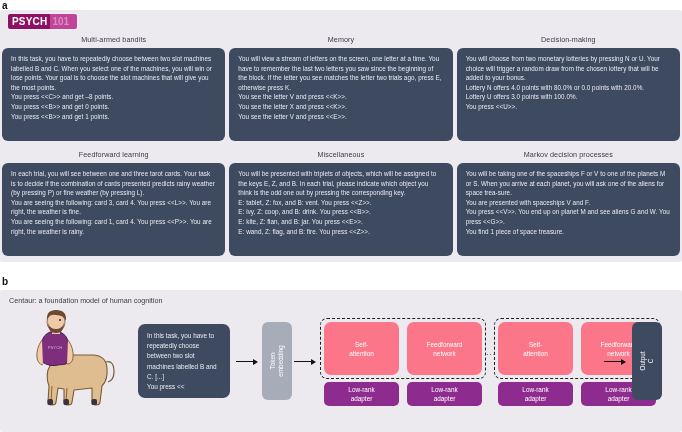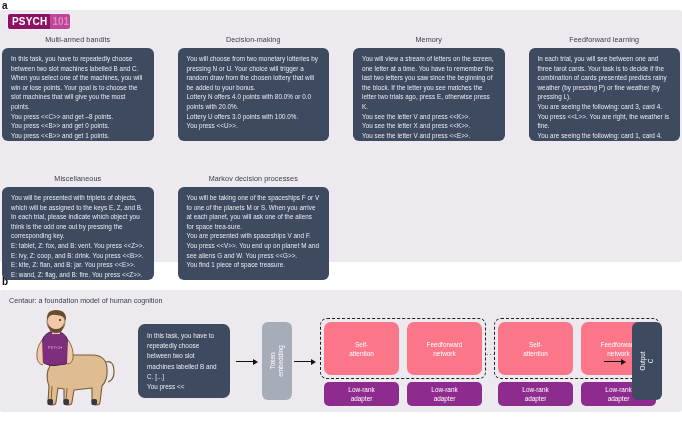--- a/index.html
+++ b/index.html
@@ -47,35 +47,34 @@
     font-weight: bold;
     letter-spacing: 0.2px;
     padding: 0 3px 0 4px;
     display: flex; align-items: center;
   }
   .logo-right {
     background: #c0449a;
     color: #d98ec2;
     font-size: 10px;
     font-weight: bold;
-    padding: 0 1px 0 2px;
+    padding: 0 8px 0 2px;
     display: flex; align-items: center;
   }
 
   .cards-grid {
     position: absolute;
     left: 0px; top: 22px;
     width: 682px;
     display: grid;
-    grid-template-columns: repeat(4, 1fr);
+    grid-template-columns: repeat(3, 1fr);
     grid-template-rows: repeat(2, 115px);
     column-gap: 4px;
     row-gap: 0px;
     padding: 0 2px;
-    gap: 24px;
   }
   .card-cell { position: relative; }
   .card-title {
     text-align: center;
     font-size: 7.2px;
     color: #3b3b44;
     padding-top: 3px;
     padding-bottom: 4px;
     letter-spacing: 0.1px;
   }
@@ -91,21 +90,21 @@
     font-size: 6.3px;
     line-height: 9.6px;
     white-space: pre-line;
     letter-spacing: 0.05px;
   }
 
   
   .panel-b {
     position: absolute;
     left: 0px; top: 290px;
-    width: 682px; height: 122px;
+    width: 682px; height: 142px;
     background: #eceaef;
     border-radius: 2px;
   }
   .panel-b-title {
     position: absolute;
     left: 9px; top: 6px;
     font-size: 7.2px;
     color: #3b3b44;
   }
   .diagram {
@@ -249,36 +248,36 @@
         <div class="card-title">Multi-armed bandits</div>
         <div class="card-box">
           <div class="card-text">In this task, you have to repeatedly choose between two slot machines labelled B and C. When you select one of the machines, you will win or lose points. Your goal is to choose the slot machines that will give you the most points.
 You press &lt;&lt;C&gt;&gt; and get –8 points.
 You press &lt;&lt;B&gt;&gt; and get 0 points.
 You press &lt;&lt;B&gt;&gt; and get 1 points.</div>
         </div>
       </div>
 
       <div class="card-cell">
+        <div class="card-title">Memory</div>
+        <div class="card-box">
+          <div class="card-text">You will view a stream of letters on the screen, one letter at a time. You have to remember the last two letters you saw since the beginning of the block. If the letter you see matches the letter two trials ago, press E, otherwise press K.
+You see the letter V and press &lt;&lt;K&gt;&gt;.
+You see the letter X and press &lt;&lt;K&gt;&gt;.
+You see the letter V and press &lt;&lt;E&gt;&gt;.</div>
+        </div>
+      </div>
+
+      <div class="card-cell">
         <div class="card-title">Decision-making</div>
         <div class="card-box">
           <div class="card-text">You will choose from two monetary lotteries by pressing N or U. Your choice will trigger a random draw from the chosen lottery that will be added to your bonus.
 Lottery N offers 4.0 points with 80.0% or 0.0 points with 20.0%.
 Lottery U offers 3.0 points with 100.0%.
 You press &lt;&lt;U&gt;&gt;.</div>
-        </div>
-      </div>
-
-      <div class="card-cell">
-        <div class="card-title">Memory</div>
-        <div class="card-box">
-          <div class="card-text">You will view a stream of letters on the screen, one letter at a time. You have to remember the last two letters you saw since the beginning of the block. If the letter you see matches the letter two trials ago, press E, otherwise press K.
-You see the letter V and press &lt;&lt;K&gt;&gt;.
-You see the letter X and press &lt;&lt;K&gt;&gt;.
-You see the letter V and press &lt;&lt;E&gt;&gt;.</div>
         </div>
       </div>
 
       <div class="card-cell">
         <div class="card-title">Feedforward learning</div>
         <div class="card-box">
           <div class="card-text">In each trial, you will see between one and three tarot cards. Your task is to decide if the combination of cards presented predicts rainy weather (by pressing P) or fine weather (by pressing L).
 You are seeing the following: card 3, card 4. You press &lt;&lt;L&gt;&gt;. You are right, the weather is fine.
 You are seeing the following: card 1, card 4. You press &lt;&lt;P&gt;&gt;. You are right, the weather is rainy.</div>
         </div>

